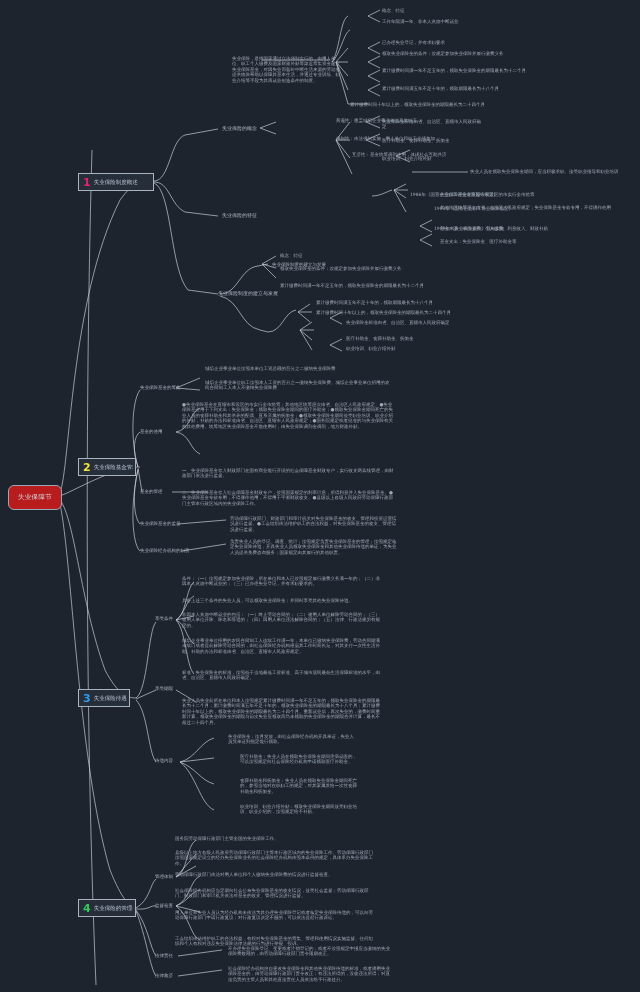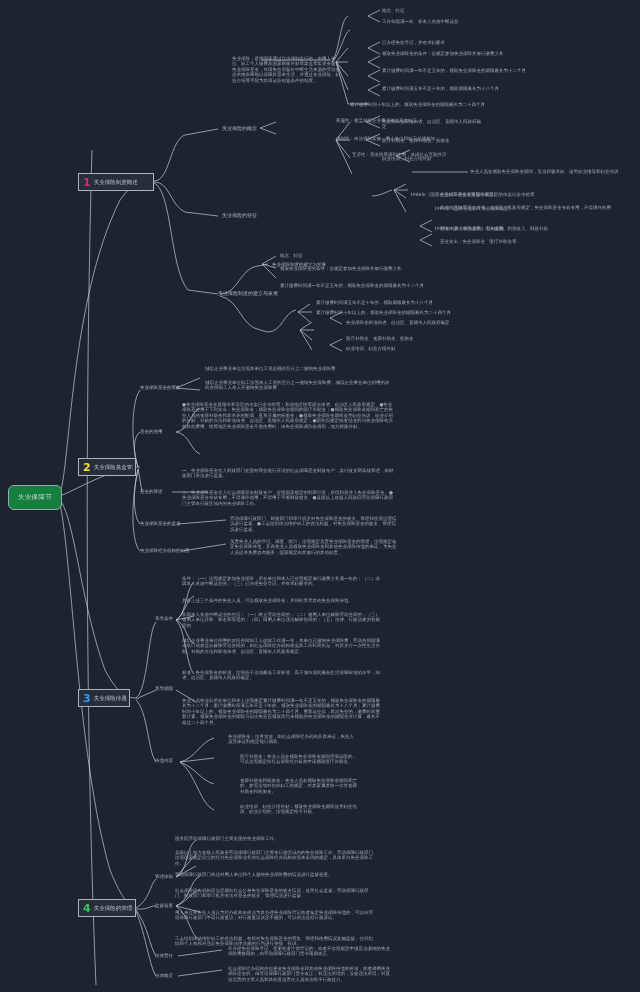--- a/index.html
+++ b/index.html
@@ -4,21 +4,21 @@
 <style>
   html,body{margin:0;padding:0;background:#1d242e;}
   body{width:640px;height:992px;overflow:hidden;
        font-family:"DejaVu Sans","Liberation Sans",sans-serif;}
   #stage{position:relative;width:640px;height:992px;background:#1d242e;}
   svg.links{position:absolute;left:0;top:0;width:640px;height:992px;pointer-events:none;}
   svg.links path{fill:none;stroke:#c9d2dc;stroke-width:0.8;opacity:.85;}
 
   
   .root{position:absolute;left:8px;top:485px;width:52px;height:23px;
-        border:1px solid #9aa7b5;border-radius:6px;background:#15803d;
+        border:1px solid #9aa7b5;border-radius:6px;background:#b91c1c;
         display:flex;align-items:center;justify-content:center;}
   .root span{font-size:6.5px;color:#cfd8e2;letter-spacing:.3px;white-space:nowrap;}
 
   
   .main{position:absolute;height:18px;border:1px solid #aab4c0;background:#262e3a;
         display:flex;align-items:center;box-sizing:border-box;padding:0 2px;}
   .main .num{font-size:11px;font-weight:bold;line-height:1;padding:0 3px 0 2px;}
   .main .mtxt{font-size:5.5px;color:#b9c3ce;white-space:nowrap;overflow:hidden;}
 
   

